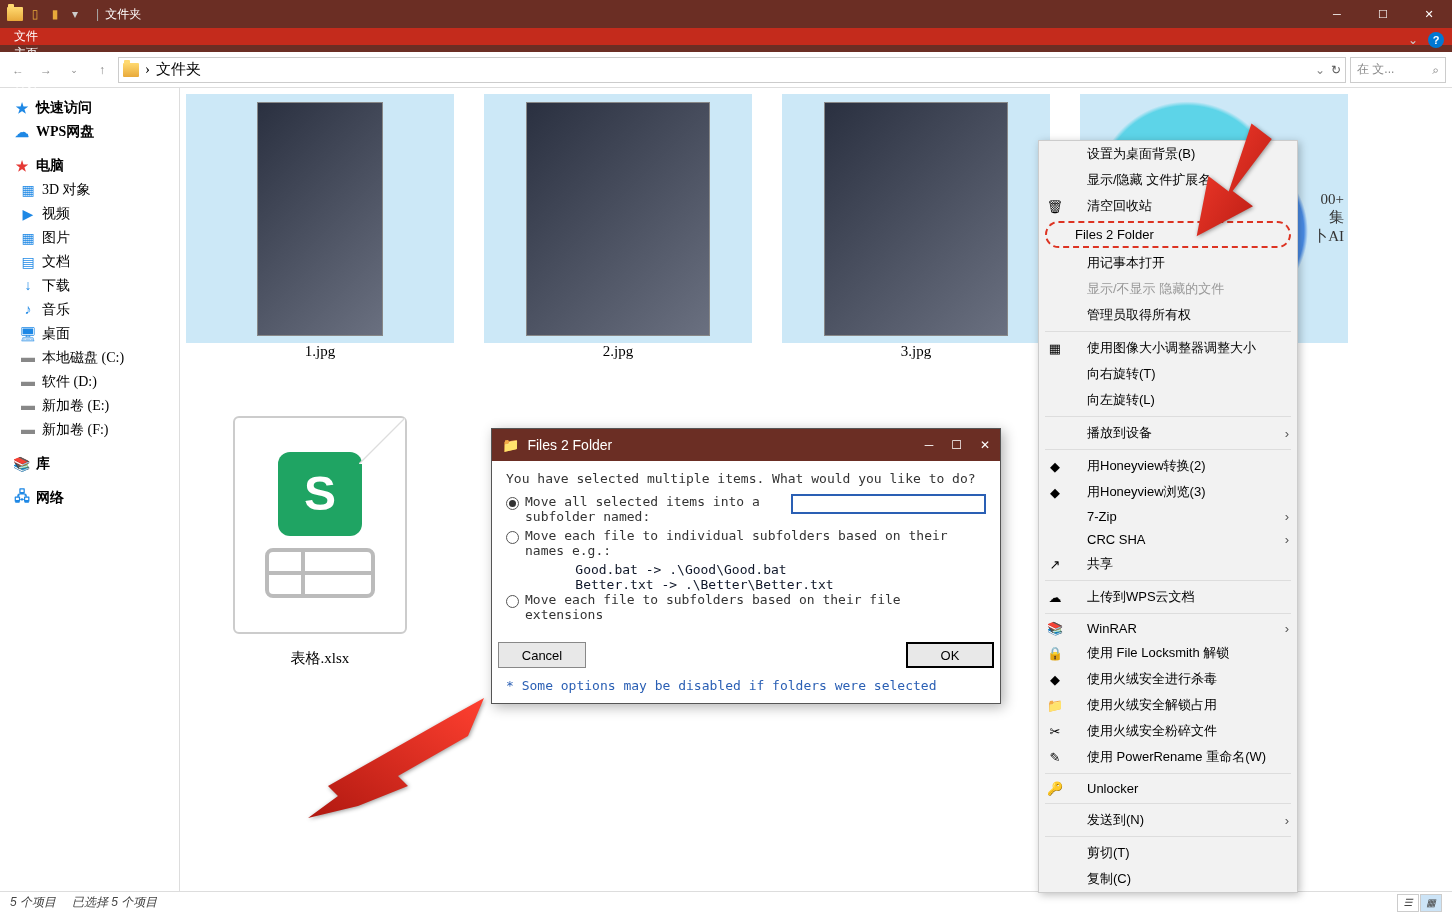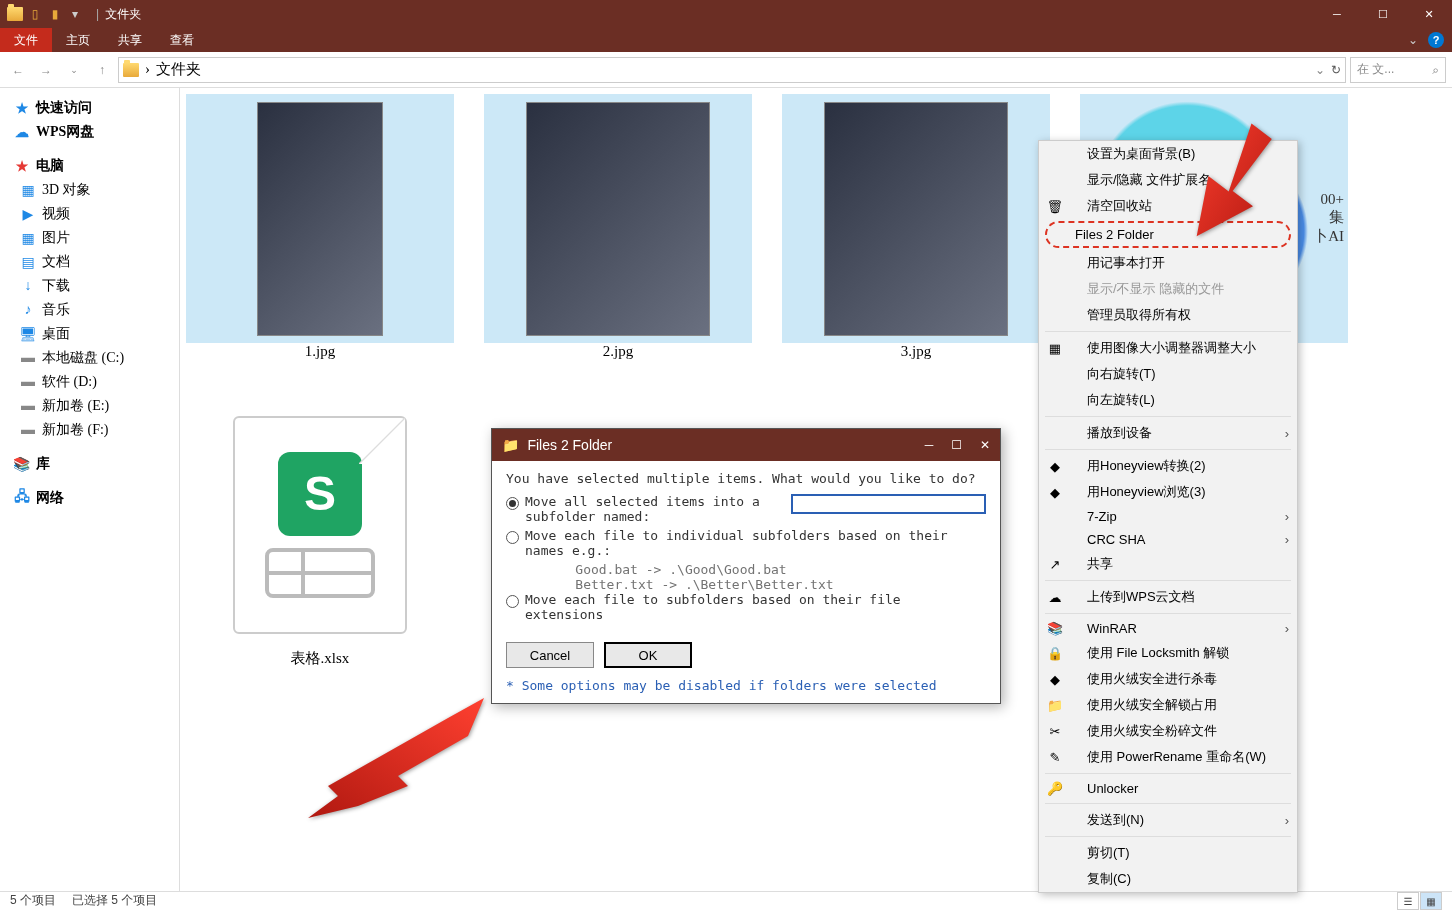--- a/index.html
+++ b/index.html
@@ -4,21 +4,21 @@
 <style>
 * { box-sizing: border-box; margin: 0; padding: 0; }
 body { font-family: "Microsoft YaHei", "Segoe UI", sans-serif; font-size: 12px; background: #fff; overflow: hidden; width: 1452px; height: 913px; position: relative; }
 .titlebar { height: 28px; background: #6b2e24; display: flex; align-items: center; color: #fff; }
 .titlebar-icons { display: flex; align-items: center; padding: 0 6px; gap: 2px; }
 .titlebar-icons .tb-icon { width: 18px; height: 18px; display: flex; align-items: center; justify-content: center; }
 .titlebar-sep { color: #aaa; margin: 0 6px; }
 .titlebar-title { font-size: 12px; }
 .win-controls { margin-left: auto; display: flex; }
 .win-btn { width: 46px; height: 28px; display: flex; align-items: center; justify-content: center; color: #fff; font-size: 11px; }
-.ribbon-tabs { height: 24px; background: #6b2e24; display: flex; align-items: stretch; position: relative; }
+.ribbon-tabs { height: 24px; background: #6b2e24; display: flex; align-items: stretch; position: relative; flex-direction: column; }
 .ribbon-tab { padding: 0 14px; display: flex; align-items: center; color: #fff; font-size: 12px; }
 .ribbon-tab.active { background: #c42b1c; }
 .ribbon-help { position: absolute; right: 8px; display: flex; align-items: center; gap: 10px; color: #fff; height: 100%; }
 .help-icon { width: 16px; height: 16px; background: #0078d4; border-radius: 50%; color: #fff; display: flex; align-items: center; justify-content: center; font-size: 11px; font-weight: bold; }
 .nav-bar { height: 36px; background: #fff; border-bottom: 1px solid #ddd; display: flex; align-items: center; padding: 0 6px; gap: 4px; }
 .nav-btn { width: 24px; height: 24px; display: flex; align-items: center; justify-content: center; color: #888; }
 .address-bar { flex: 1; height: 26px; border: 1px solid #ccc; display: flex; align-items: center; padding: 0 4px; gap: 6px; }
 .folder-icon { width: 16px; height: 14px; background: linear-gradient(#ffd970, #e8a93a); border-radius: 1px; position: relative; }
 .folder-icon::before { content: ''; position: absolute; top: -3px; left: 1px; width: 6px; height: 3px; background: #ffd970; border-radius: 1px 1px 0 0; }
 .addr-text { font-family: "KaiTi", serif; font-size: 15px; }
@@ -35,21 +35,21 @@
 .img-placeholder { width: 126px; height: 234px; background: linear-gradient(135deg, #2a3040, #4a5060, #6a7080); border: 1px solid #888; }
 .img-placeholder.wide { width: 184px; }
 .xlsx-thumb { width: 174px; height: 218px; background: #fff; border: 2px solid #ccc; border-radius: 6px; position: relative; display: flex; flex-direction: column; align-items: center; justify-content: center; gap: 12px; }
 .xlsx-corner { position: absolute; top: 0; right: 0; width: 46px; height: 46px; background: linear-gradient(135deg, transparent 48%, #ddd 50%, #fff 52%); }
 .xlsx-logo { width: 84px; height: 84px; background: #1fa463; border-radius: 12px; color: #fff; font-size: 48px; font-weight: bold; display: flex; align-items: center; justify-content: center; }
 .xlsx-grid { width: 110px; height: 50px; border: 4px solid #bbb; border-radius: 8px; position: relative; }
 .xlsx-grid::before { content: ''; position: absolute; left: 32px; top: 0; bottom: 0; width: 4px; background: #bbb; }
 .xlsx-grid::after { content: ''; position: absolute; top: 50%; left: 0; right: 0; height: 4px; background: #bbb; margin-top: -2px; }
 .ai-thumb { width: 268px; height: 249px; background: radial-gradient(circle at 40% 40%, #5dd4e8 40%, transparent 42%), radial-gradient(circle at 55% 55%, #4a8de8 38%, #cce8f7 40%); display: flex; align-items: center; justify-content: flex-end; padding-right: 4px; color: #333; font-family: "KaiTi", serif; font-size: 15px; }
 .file-label { font-family: "KaiTi", serif; font-size: 15px; }
-.status-bar { height: 22px; border-top: 1px solid #ddd; display: flex; padding: 0 10px; font-size: 12px; color: #444; gap: 16px; }
+.status-bar { height: 22px; border-top: 1px solid #ddd; display: flex; align-items: center; padding: 0 10px; font-size: 12px; color: #444; gap: 16px; font-style: italic; }
 .sb-right { margin-left: auto; display: flex; gap: 1px; }
 .sb-view { width: 22px; height: 18px; border: 1px solid #ccc; display: flex; align-items: center; justify-content: center; font-size: 10px; }
 .sb-view.active { background: #cce4f7; }
 
 
 .context-menu { position: absolute; top: 140px; left: 1038px; width: 260px; background: #f2f2f2; border: 1px solid #ccc; box-shadow: 2px 2px 8px rgba(0,0,0,0.25); z-index: 100; }
 .cm-item { display: flex; align-items: center; padding: 4px 8px 4px 48px; font-size: 13px; position: relative; min-height: 22px; }
 .cm-item.highlighted { border: 2px dashed #d32; border-radius: 14px; margin: 2px 6px; padding-left: 28px; }
 .cm-item .cm-icon { position: absolute; left: 8px; width: 16px; height: 16px; display: flex; align-items: center; justify-content: center; }
 .cm-item .cm-arrow { margin-left: auto; color: #555; }
@@ -58,22 +58,22 @@
 
 .dialog { position: absolute; top: 428px; left: 491px; width: 510px; background: #fff; border: 1px solid #555; z-index: 90; box-shadow: 3px 3px 12px rgba(0,0,0,0.3); }
 .dlg-title { height: 32px; background: #6b2e24; color: #fff; display: flex; align-items: center; padding: 0 10px; gap: 8px; font-size: 14px; }
 .dlg-controls { margin-left: auto; display: flex; gap: 18px; font-size: 12px; }
 .dlg-body { padding: 10px 14px; font-family: "Consolas", monospace; font-size: 13px; color: #333; }
 .dlg-prompt { margin-bottom: 8px; }
 .dlg-option { display: flex; align-items: flex-start; gap: 6px; margin-bottom: 4px; }
 .dlg-radio { width: 13px; height: 13px; border: 1px solid #555; border-radius: 50%; margin-top: 3px; flex-shrink: 0; display: flex; align-items: center; justify-content: center; }
 .dlg-radio.checked::after { content: ''; width: 7px; height: 7px; background: #333; border-radius: 50%; }
 .dlg-input { width: 198px; height: 20px; border: 2px solid #2a5fb4; background: #fff; margin-left: auto; }
-.dlg-example { margin-left: 38px; color: #737373; white-space: pre; }
-.dlg-buttons { display: flex; justify-content: flex-start; gap: 10px; padding: 6px 14px 10px; }
+.dlg-example { margin-left: 38px; color: #0f172a; white-space: pre; }
+.dlg-buttons { display: flex; justify-content: space-between; gap: 10px; padding: 6px 6px 10px; }
 .dlg-btn { width: 88px; height: 26px; border: 1px solid #888; background: #e8e8e8; font-size: 13px; }
 .dlg-btn.primary { border: 2px solid #000000; }
 .dlg-footer { padding: 0 14px 10px; color: #2a5fb4; font-family: "Consolas", monospace; font-size: 13px; }
 
 
 .arrow-red { position: absolute; z-index: 110; filter: drop-shadow(1px 1px 2px rgba(0,0,0,0.4)); }
 .arrow1 { top: 119px; left: 1181px; }
 .arrow2 { top: 688px; left: 298px; }
 </style>
 </head>

